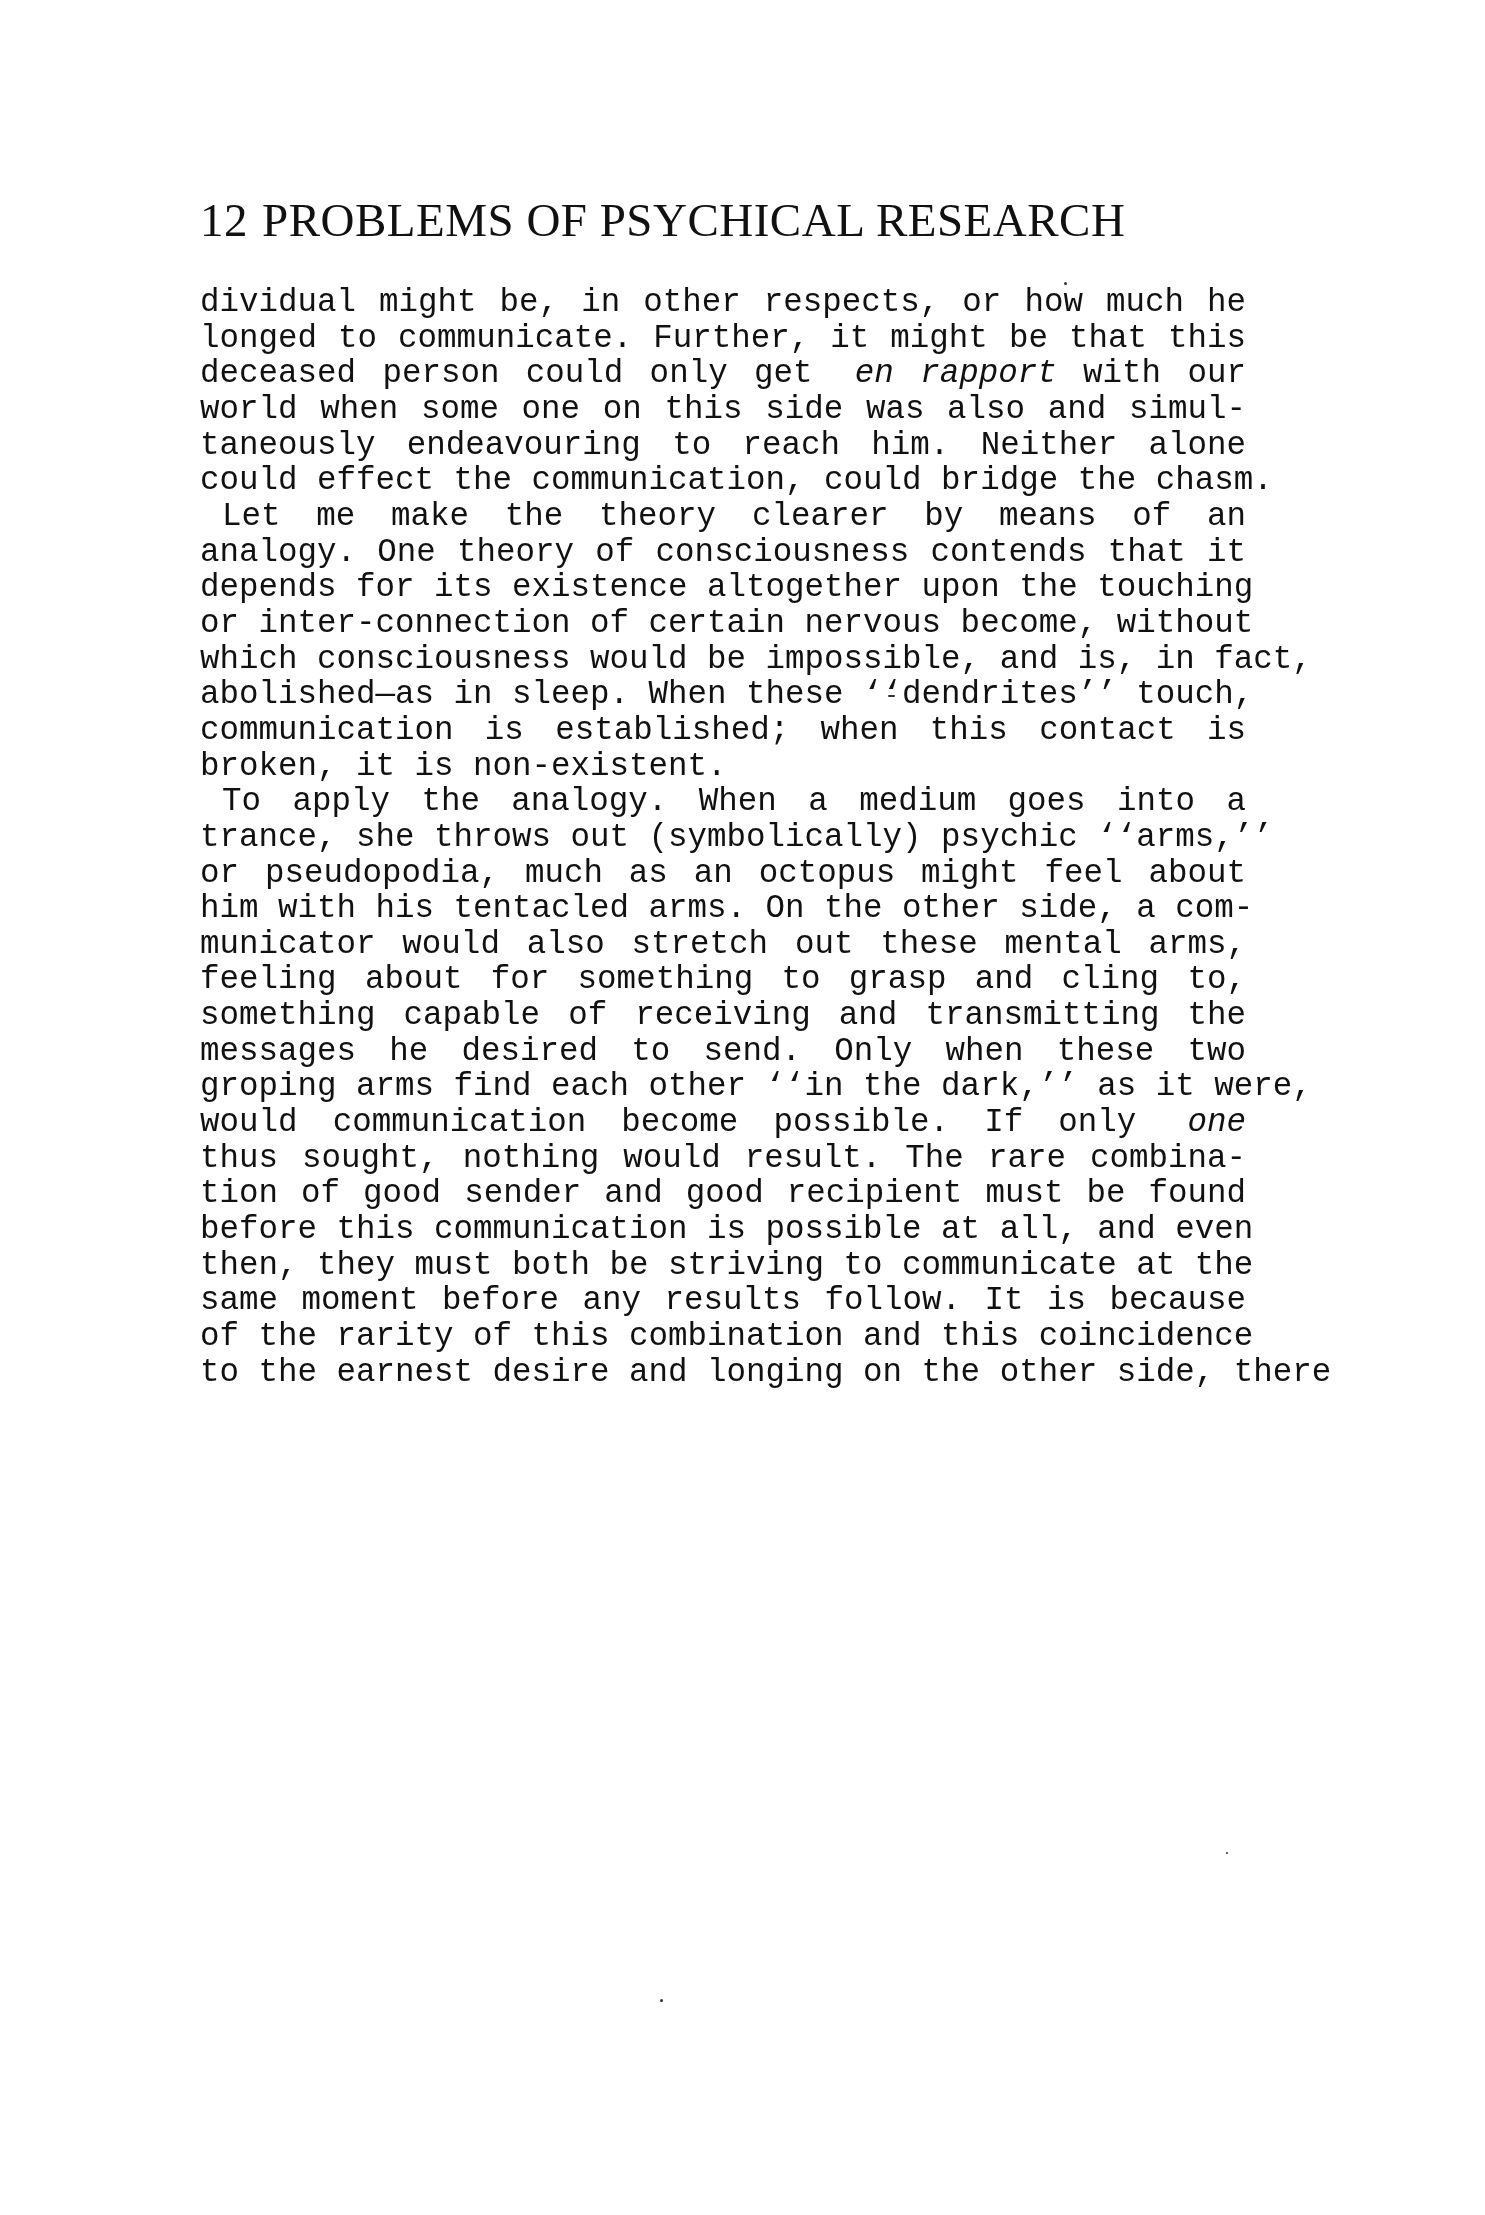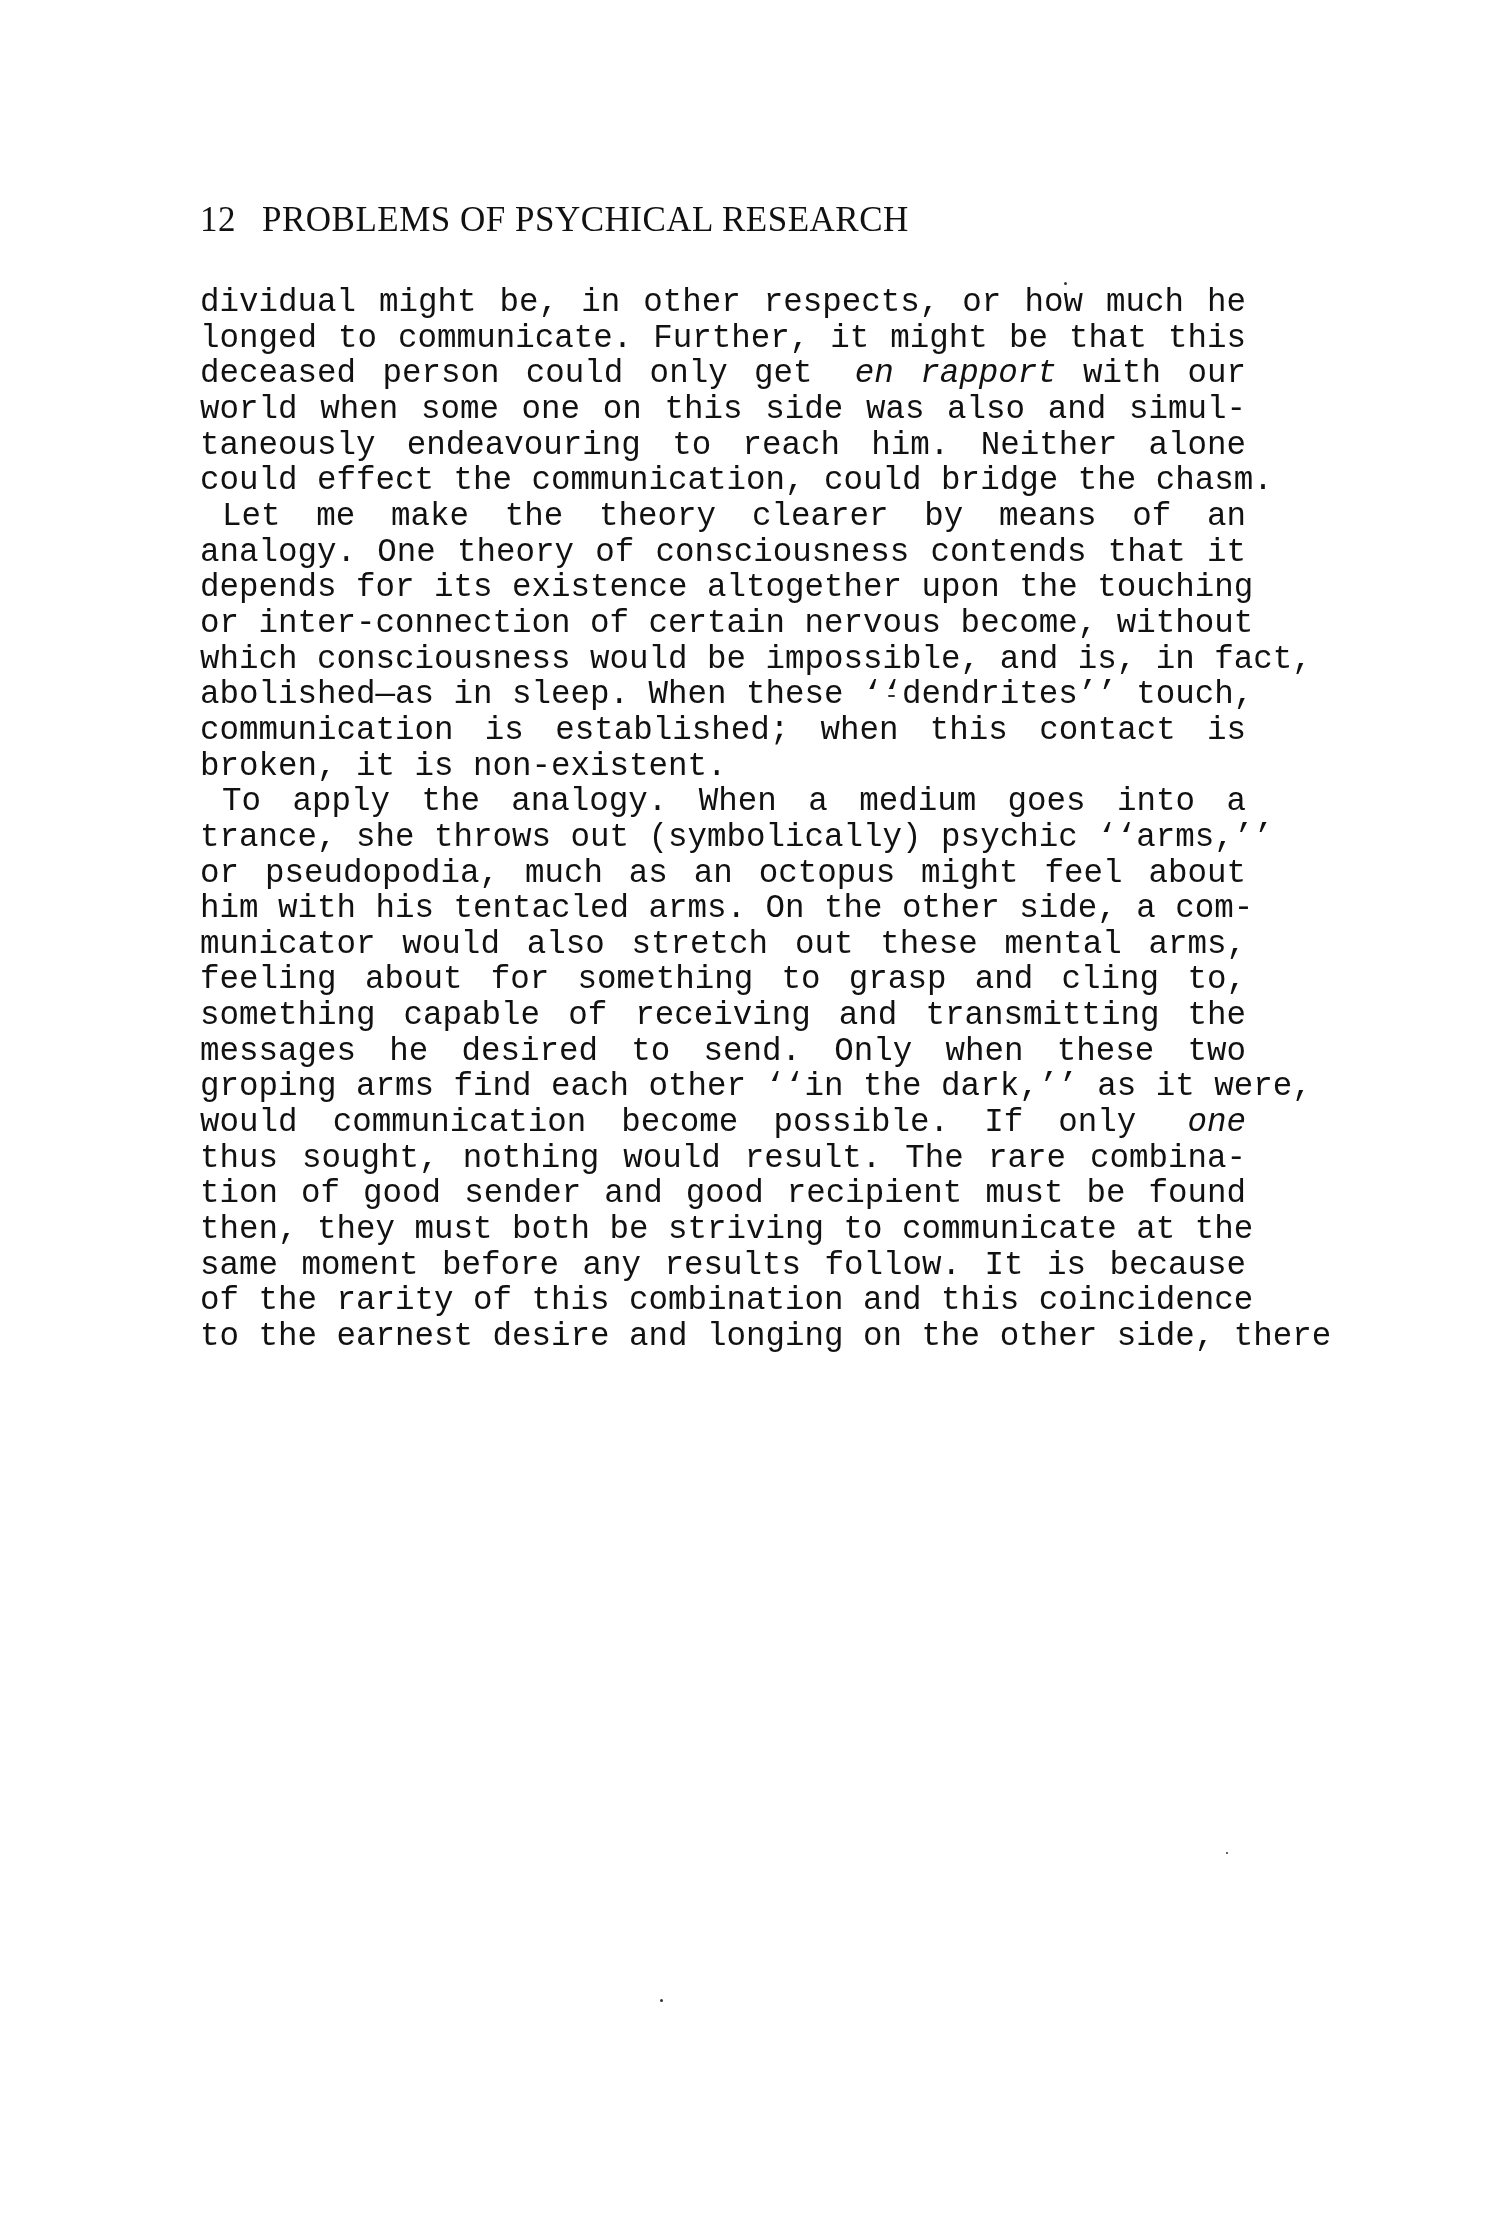--- a/index.html
+++ b/index.html
@@ -4,21 +4,21 @@
 <style>
   html, body { margin: 0; padding: 0; background: #ffffff; }
   body { width: 1485px; height: 2215px; position: relative; overflow: hidden; }
   .page {
     position: absolute; left: 0; top: 0; width: 1485px; height: 2215px;
     background: #ffffff; color: #111111;
     font-family: "Liberation Serif", "DejaVu Serif", serif;
   }
   .running-head {
     position: absolute; left: 200px; top: 198px; width: 1000px;
-    font-size: 35px; line-height: 44px; letter-spacing: 0.5px;
+    font-size: 47px; line-height: 44px; letter-spacing: 0.5px;
     white-space: nowrap;
   }
   .running-head .pnum { display: inline-block; width: 62px; }
   .body {
     position: absolute; left: 200px; top: 285px; width: 1046px; font-family: Liberation Mono, monospace;
   }
   .line {
     display: block; height: 35.67px; line-height: 35.67px;
     font-size: 32.5px; white-space: nowrap;
     text-align: justify; text-align-last: justify;
@@ -61,20 +61,21 @@
         <span class="line">or pseudopodia, much as an octopus might feel about</span>
         <span class="line">him with his tentacled arms. On the other side, a com-</span>
         <span class="line">municator would also stretch out these mental arms,</span>
         <span class="line">feeling about for something to grasp and cling to,</span>
         <span class="line">something capable of receiving and transmitting the</span>
         <span class="line">messages he desired to send. Only when these two</span>
         <span class="line">groping arms find each other ‘‘in the dark,’’ as it were,</span>
         <span class="line">would communication become possible. If only <em>one</em></span>
         <span class="line">thus sought, nothing would result. The rare combina-</span>
         <span class="line">tion of good sender and good recipient must be found</span>
+        <span class="line">before this communication is possible at all, and even</span>
         <span class="line">then, they must both be striving to communicate at the</span>
         <span class="line">same moment before any results follow. It is because</span>
         <span class="line">of the rarity of this combination and this coincidence</span>
         <span class="line">to the earnest desire and longing on the other side, there</span>
       </div>
     </div>
 
   <span class="mark" style="left:1064px;top:282px;width:3px;height:3px;"></span>
   <span class="mark" style="left:888px;top:695px;width:7px;height:2px;border-radius:1px;"></span>
   <span class="mark" style="left:660px;top:1999px;width:3px;height:3px;"></span>

